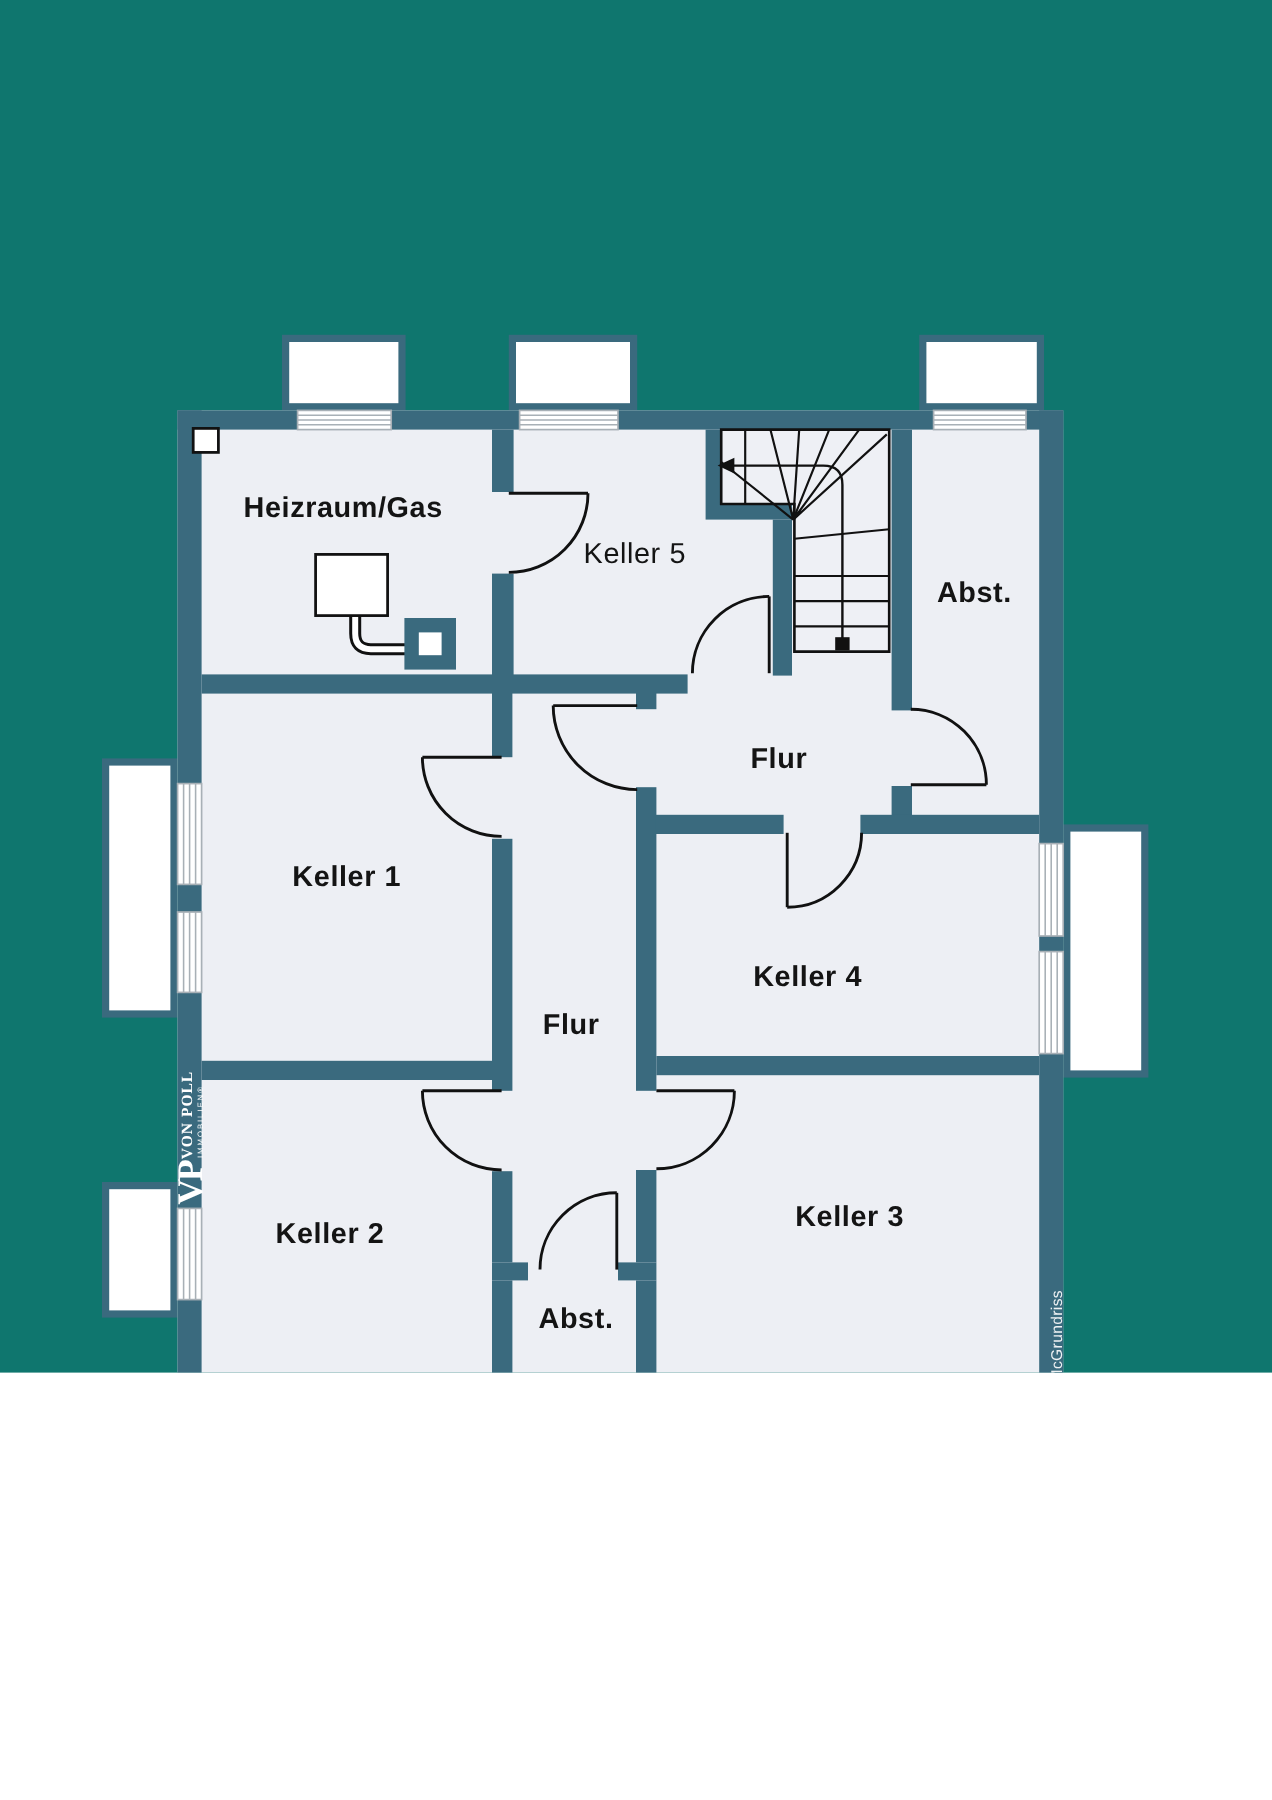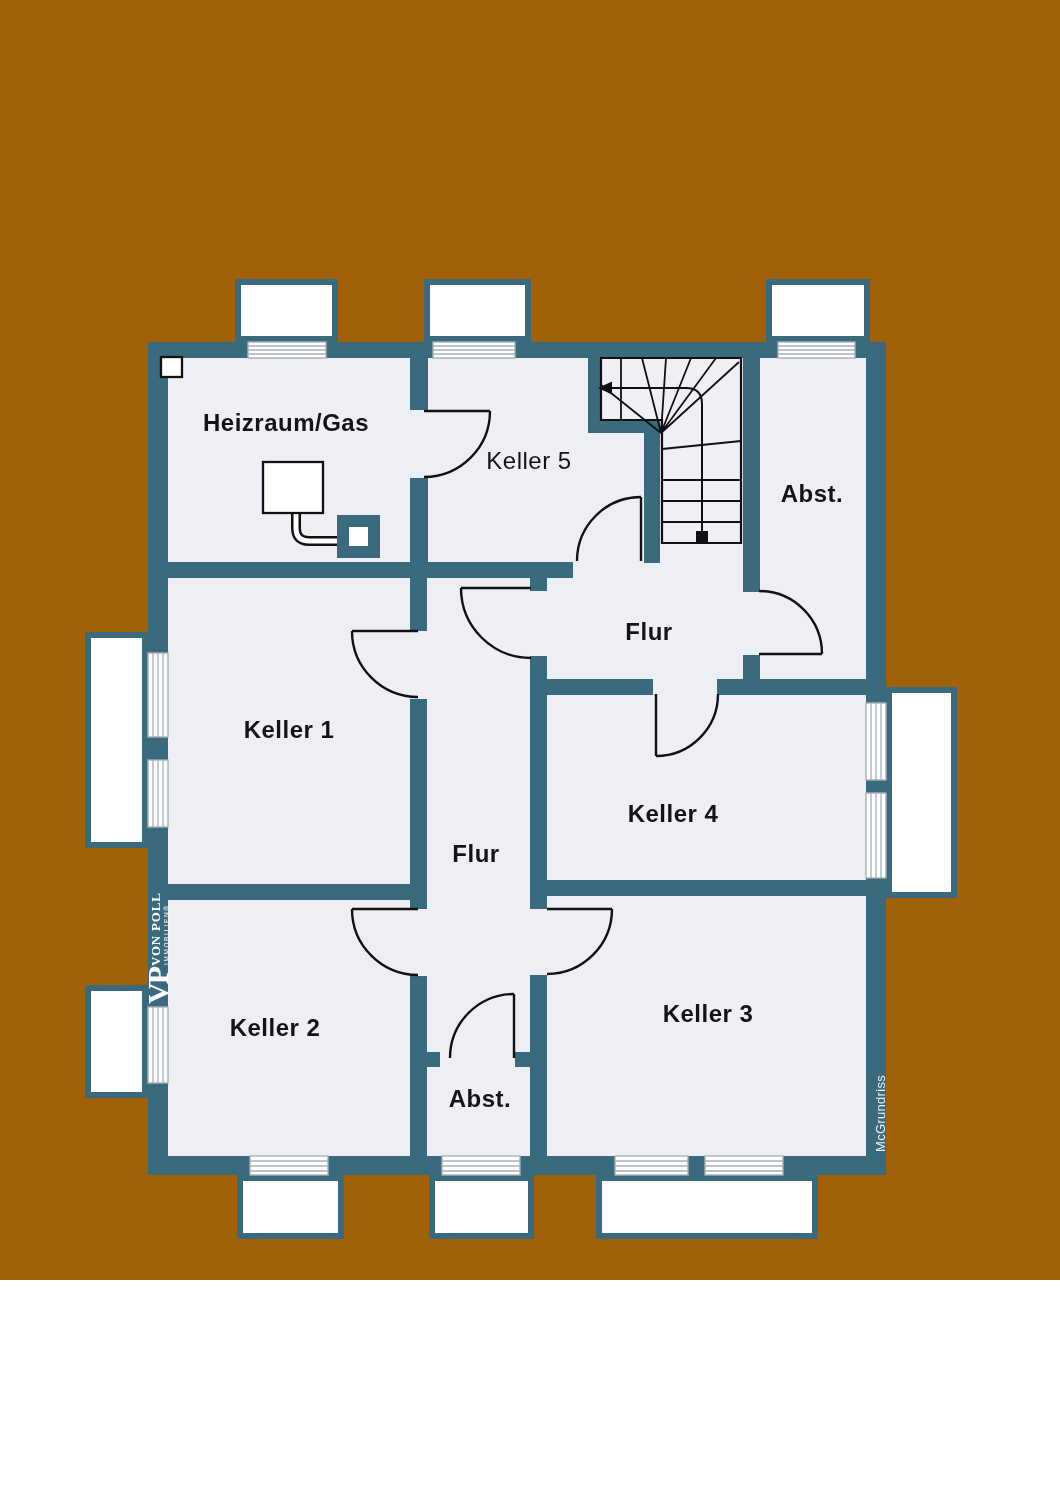--- a/index.html
+++ b/index.html
@@ -1,16 +1,16 @@
 <!DOCTYPE html>
 <html><head>
 <meta charset="utf-8">
 <style>
   html,body{margin:0;padding:0;background:#ffffff;}
-  .page{position:relative;width:1060px;height:1280px;background:#a16207;overflow:hidden;}
+  .page{position:relative;width:1060px;height:1144px;background:#0f766e;overflow:hidden;}
   svg{position:absolute;left:0;top:0;}
   .wall{fill:#3a6a7e;}
   .floor{fill:#edeff4;}
   .lightwell{fill:#ffffff;stroke:#3a6a7e;stroke-width:6;}
   .glazing{fill:#ffffff;stroke:#a8b0b6;stroke-width:1.4;}
   .gline{stroke:#a8b0b6;stroke-width:1.3;}
   .door{stroke:#111111;stroke-width:2.4;fill:none;}
   .stair-outline{fill:#eef0f5;stroke:#111111;stroke-width:2.2;}
   .tread{stroke:#111111;stroke-width:1.8;fill:none;}
   .walkline{stroke:#111111;stroke-width:2;fill:none;}

